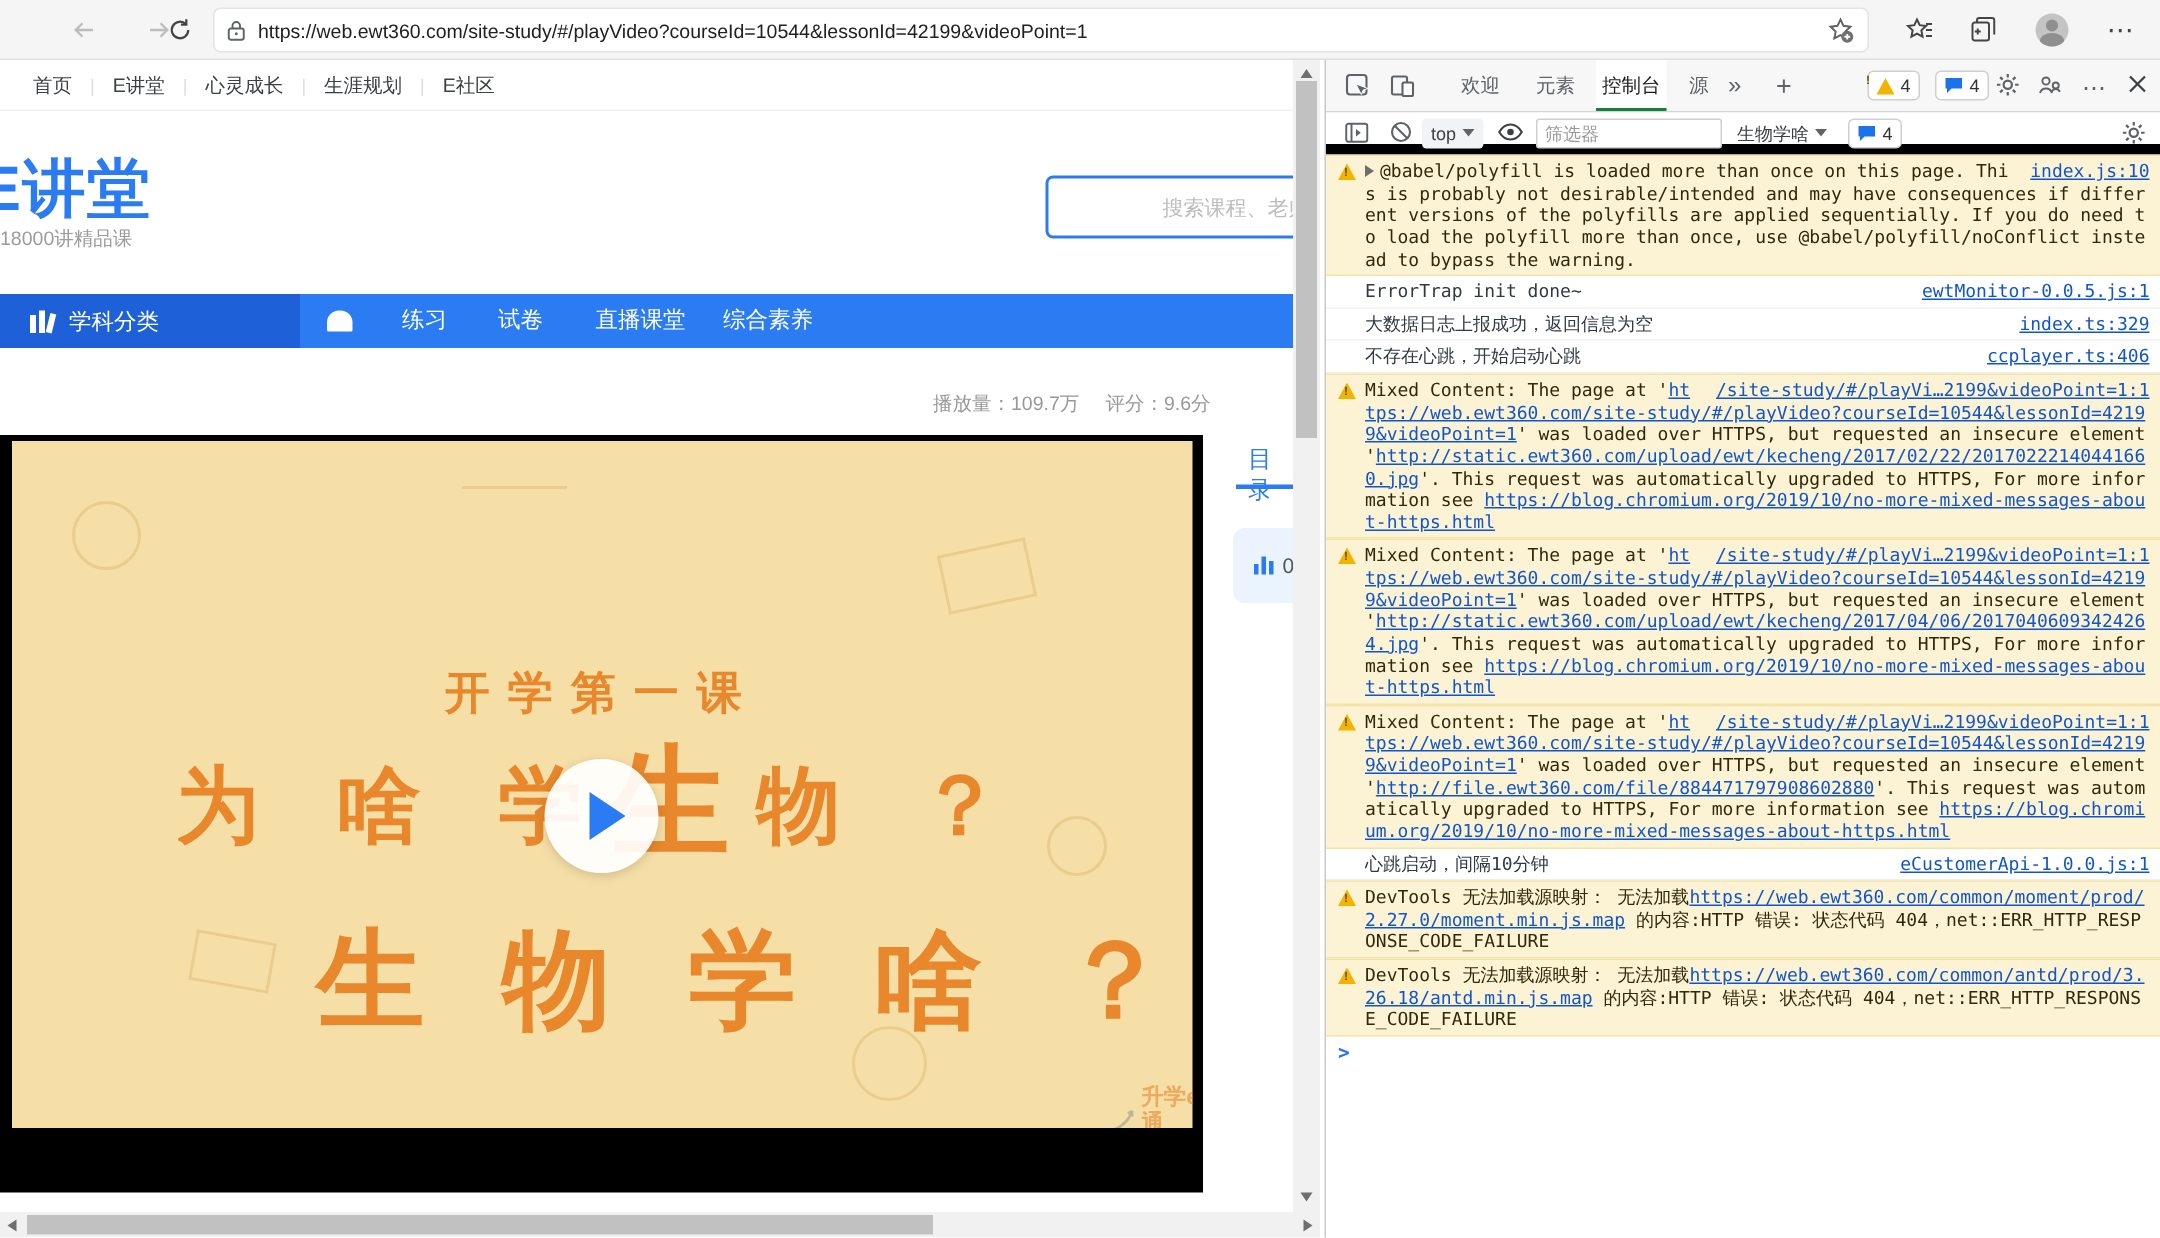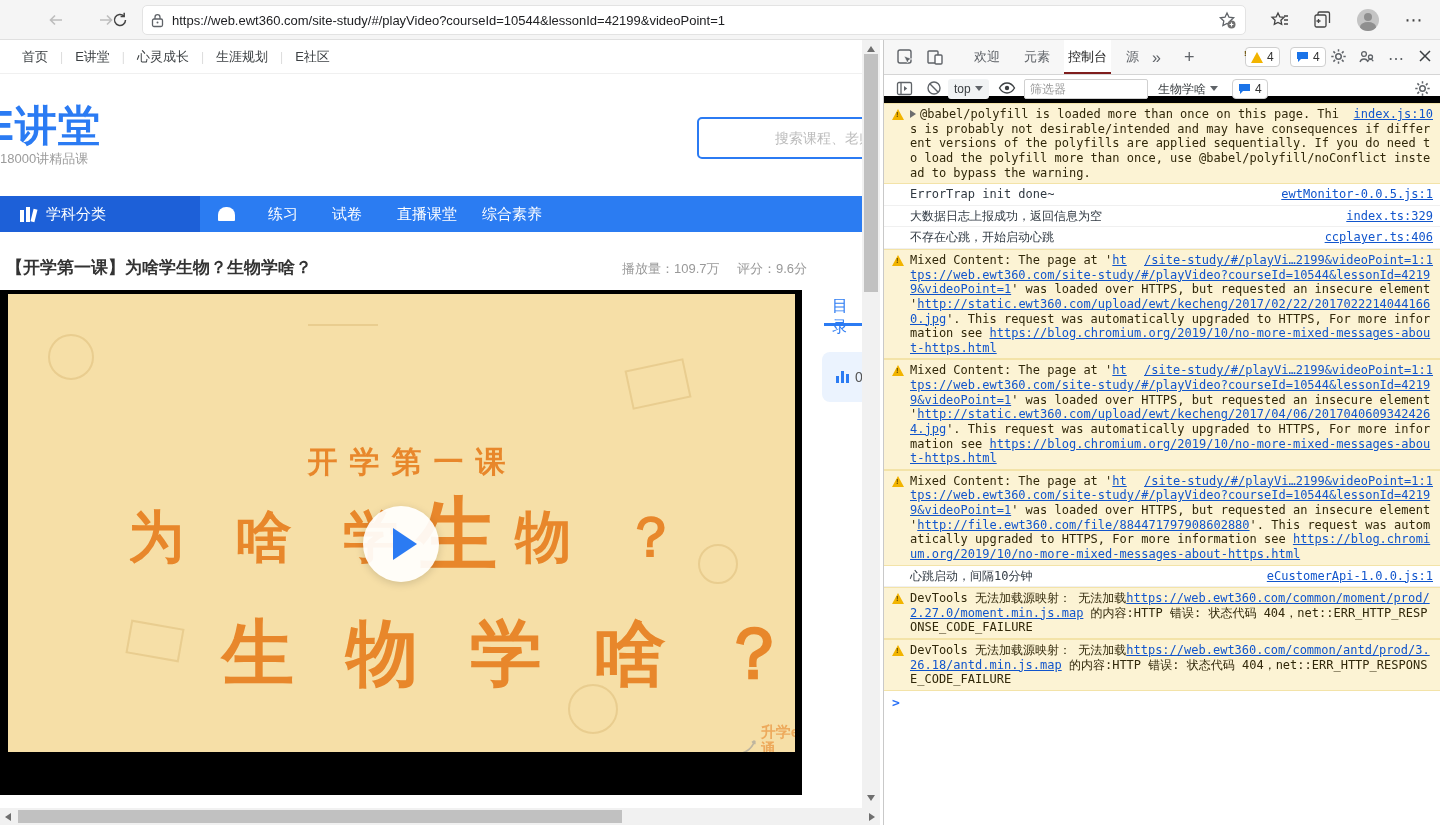--- a/index.html
+++ b/index.html
@@ -53,21 +53,21 @@
     background:#fff; border-radius:8px 8px 1px 1px; cursor:pointer; }
 
   #lesson-title-row { position:absolute; left:0; top:212px; width:862px; height:36px; }
   #lesson-title { position:absolute; left:6px; top:4px; font-size:17px; font-weight:700;
     color:#333; }
   .stat { position:absolute; top:8px; font-size:13px; color:#999; }
 
   
   #video { position:absolute; left:0; top:250px; width:802px; height:505px; background:#000; }
   #slide { position:absolute; left:8px; top:4px; width:787px; height:458px;
-    background:#f6dfa7; overflow:hidden;padding-left:11px; }
+    background:#f6dfa7; overflow:hidden; }
   .doodle { position:absolute; border:2px solid rgba(185,140,60,.22); }
   .slide-line { position:absolute; width:100%; text-align:center; color:#e8872b;
     font-weight:700; }
   #slide-l1 { top:148px; font-size:30px; letter-spacing:12px; }
   #slide-l2 { top:206px; font-size:56px; letter-spacing:18px; }
   #slide-l2 .big { font-size:80px; line-height:56px; vertical-align:-6px; }
   #slide-l3 { top:312px; font-size:72px; letter-spacing:16px;text-align:right; }
   #play-btn { position:absolute; left:355px; top:212px; width:76px; height:76px;
     border-radius:50%; background:rgba(255,255,255,.92);
     box-shadow:0 2px 8px rgba(0,0,0,.15); cursor:pointer; }
@@ -105,21 +105,21 @@
     background:#c1c1c1; }
   .sb-arrow { position:absolute; width:0; height:0; }
 
   
   #devtools { position:absolute; left:883px; top:40px; width:557px; height:785px;
     background:#fff; border-left:1px solid #c9c9c9; overflow:hidden; }
   #dt-tabbar { position:absolute; left:0; top:0; width:557px; height:35px;
     background:#f7f7f7; border-bottom:1px solid #d5d5d5; }
   .dt-tab { position:absolute; top:0; height:34px; line-height:34px; font-size:13px;
     color:#5f6368; cursor:pointer; padding:0 4px; }
-  .dt-tab.active { color:#1a1a1a; background:#fff; border-bottom:2px solid #7f1d1d; }
+  .dt-tab.active { color:#1a1a1a; background:#fff; border-bottom:2px solid #15803d; }
   .dt-glyph { position:absolute; color:#5f6368; cursor:pointer; font-size:16px; }
   .dt-badge { position:absolute; top:7px; height:20px; border:1px solid #cfcfcf;
     border-radius:4px; background:#fff; display:flex; align-items:center; gap:4px;
     padding:0 5px; font-size:12px; color:#333; cursor:pointer; }
   #dt-console-toolbar { position:absolute; left:0; top:35px; width:557px; height:28px;
     background:#fff; border-bottom:7px solid #000000; }
   #ctx-pill { position:absolute; left:64px; top:4px; height:20px; background:#f1f3f4;
     border-radius:3px; padding:0 6px; font-size:12px; color:#3c4043; line-height:20px;
     cursor:pointer; }
   #filter-input { position:absolute; left:140px; top:4px; width:124px; height:20px;
@@ -236,21 +236,20 @@
     <span id="nav-home"></span>
     <div id="nav-items">
         <span class="nav-item" style="left: 268px;">练习</span>
         <span class="nav-item" style="left: 332px;">试卷</span>
         <span class="nav-item" style="left: 397px;">直播课堂</span>
         <span class="nav-item" style="left: 482px;">综合素养</span>
       </div>
   </div>
 
   <div id="lesson-title-row">
-    <span id="lesson-title">【开学第一课】为啥学生物？生物学啥？</span>
     <span class="stat" style="left:622px">播放量：109.7万</span>
     <span class="stat" style="left:737px">评分：9.6分</span>
   </div>
 
   <div id="video">
     <div id="slide">
       <div class="doodle" style="left:40px; top:40px; width:46px; height:46px; border-radius:50%;"></div>
       <div class="doodle" style="left:620px; top:70px; width:60px; height:40px; transform:rotate(-12deg);"></div>
       <div class="doodle" style="left:120px; top:330px; width:54px; height:34px; transform:rotate(10deg);"></div>
       <div class="doodle" style="left:690px; top:250px; width:40px; height:40px; border-radius:50%;"></div>

